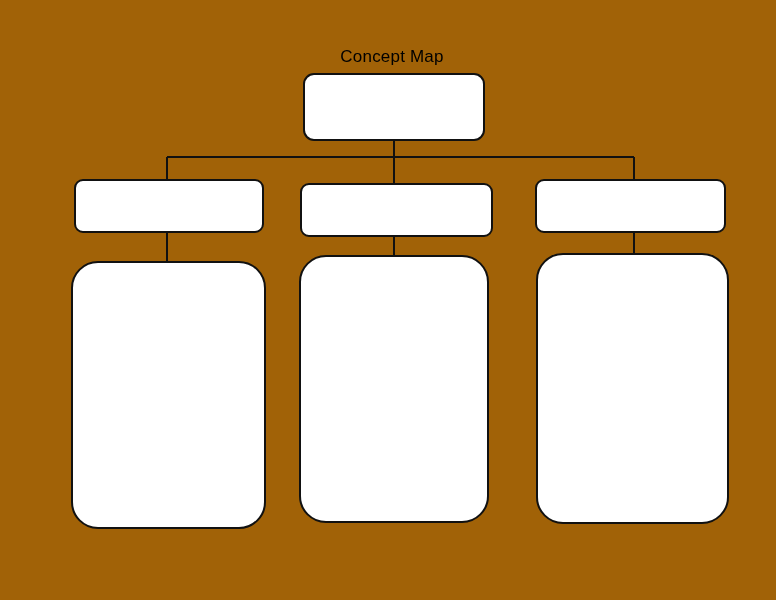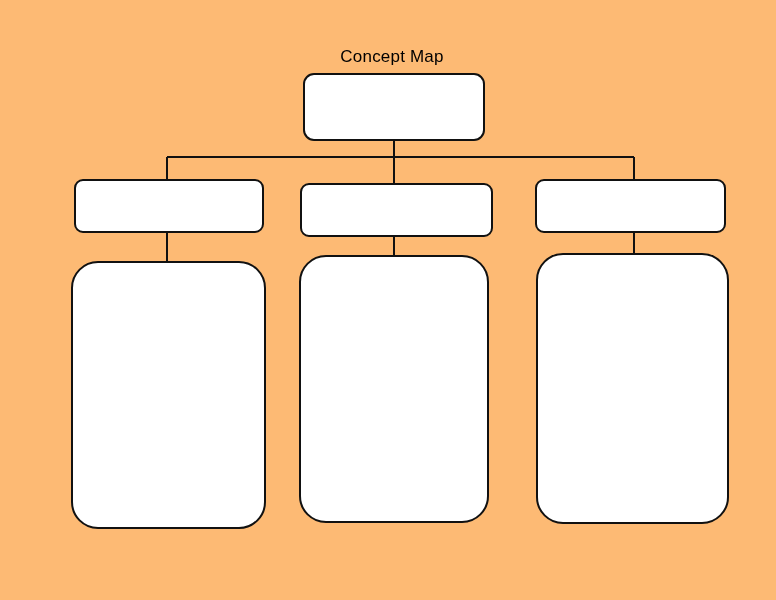--- a/index.html
+++ b/index.html
@@ -10,21 +10,21 @@
   body {
     width: 776px;
     height: 600px;
     overflow: hidden;
     font-family: "Liberation Sans", sans-serif;
   }
   #canvas {
     position: relative;
     width: 776px;
     height: 600px;
-    background: #fdba74;
+    background: #a16207;
   }
   #diagram-svg {
     display: block;
     width: 776px;
     height: 600px;
   }
   .node-shape {
     fill: #ffffff;
     stroke: #111111;
     stroke-width: 2;

